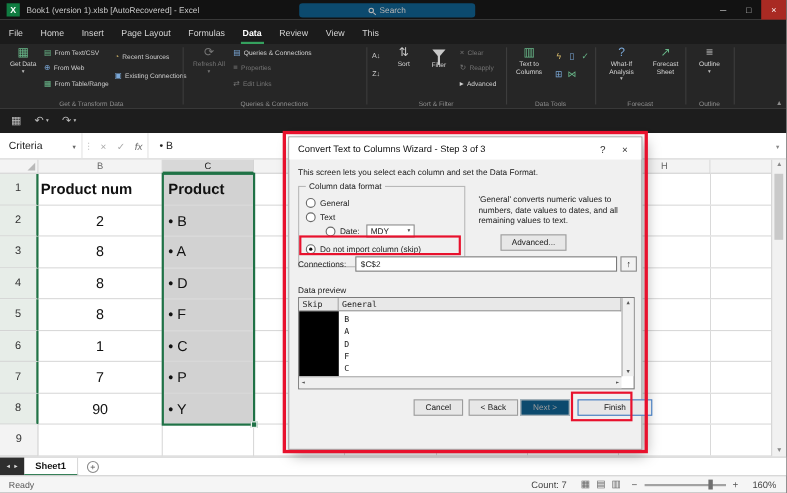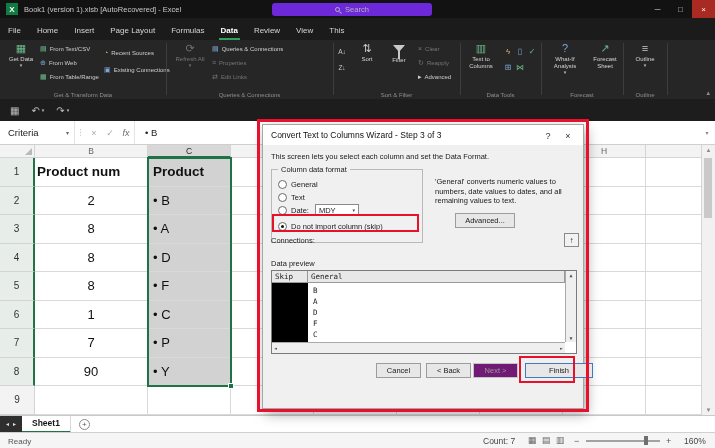--- a/index.html
+++ b/index.html
@@ -4,21 +4,21 @@
 <style>
   html,body{margin:0;padding:0;background:#222;}
   #app{position:relative;width:715px;height:448px;font-family:"Liberation Sans",sans-serif;background:#fff;overflow:hidden;}
   #app *{box-sizing:border-box;}
   .abs{position:absolute;}
 
   
   .titlebar{left:0;top:0;width:715px;height:18px;background:#121212;display:flex;align-items:center;z-index:5;}
   .xl-logo{width:12px;height:12px;background:#107c41;color:#fff;font-size:8px;font-weight:bold;display:flex;align-items:center;justify-content:center;margin:0 6px 0 6px;}
   .tb-title{color:#c9c9c9;font-size:7.5px;white-space:nowrap;}
-  .tb-search{position:absolute;left:272px;top:2.5px;width:160px;height:13px;background:#6d28d9;border-radius:3px;color:#b5b5b5;font-size:7.5px;display:flex;align-items:center;justify-content:center;gap:5px;}
+  .tb-search{position:absolute;left:272px;top:2.5px;width:160px;height:13px;background:#0c4a6e;border-radius:3px;color:#b5b5b5;font-size:7.5px;display:flex;align-items:center;justify-content:center;gap:5px;}
   .mag{width:5px;height:5px;border:1px solid #b5b5b5;border-radius:50%;position:relative;display:inline-block;}
   .mag::after{content:"";position:absolute;width:3px;height:1px;background:#b5b5b5;right:-3px;bottom:-2px;transform:rotate(40deg);}
   .tb-controls{position:absolute;right:0;top:0;height:18px;display:flex;}
   .tbc{width:23px;height:18px;color:#ccc;font-size:8px;display:flex;align-items:center;justify-content:center;}
   .tbc.close{background:#a92a23;color:#fff;}
 
   
   .ribbontabs{left:0;top:18px;width:715px;height:22px;background:#1b1b1b;display:flex;align-items:flex-end;z-index:5;}
   .rtab{color:#d5d5d5;font-size:8px;padding:0 8px 5px;position:relative;white-space:nowrap;}
   .rtab.active{color:#fff;font-weight:bold;}
@@ -103,21 +103,21 @@
   .dlg-btn{position:absolute;top:4px;width:14px;height:13px;display:flex;align-items:center;justify-content:center;color:#333;font-size:9px;}
   .dlg-intro{position:absolute;left:8px;top:27px;width:300px;}
   .grpbox{position:absolute;left:8px;top:44px;width:152px;height:74px;border:1px solid #b8b8b8;}
   .legend{position:absolute;left:6px;top:-5px;background:#f0f0f0;padding:0 3px;font-size:7.5px;}
   .rrow{position:absolute;left:6px;display:flex;align-items:center;gap:4px;height:12px;white-space:nowrap;}
   .radio{width:9px;height:9px;border:1px solid #6a6a6a;border-radius:50%;background:#fff;position:relative;flex:none;}
   .radio.on::after{content:"";position:absolute;left:2px;top:2px;width:3px;height:3px;background:#111;border-radius:50%;}
   .dsel{width:44px;height:12px;border:1px solid #8a8a8a;background:#fff;display:flex;align-items:center;justify-content:space-between;padding:0 3px;margin-left:2px;}
   .note{position:absolute;left:172px;top:52px;width:146px;line-height:9.5px;}
   .btn{position:absolute;height:15px;background:#e7e7e7;border:1px solid #9c9c9c;display:flex;align-items:center;justify-content:center;font-size:7.5px;color:#1a1a1a;}
-  .btn.disabled{color:#9b9b9b;border-color:#c4c4c4;background:#701a75;}
+  .btn.disabled{color:#9b9b9b;border-color:#c4c4c4;background:#0c4a6e;}
   .btn.primary{border:1px solid #3f79c0;}
   .dest-label{position:absolute;left:8px;top:111px;}
   .dest-input{position:absolute;left:60px;top:108px;width:238px;height:14px;background:#fff;border:1px solid #7a7a7a;display:flex;align-items:center;padding-left:4px;}
   .rangebtn{position:absolute;left:301px;top:108px;width:15px;height:14px;background:#f2f2f2;border:1px solid #8a8a8a;display:flex;align-items:center;justify-content:center;font-size:8px;}
   .prev-label{position:absolute;left:8px;top:134px;}
   .preview{position:absolute;left:8px;top:145px;width:306px;height:84px;background:#fff;border:1px solid #7a7a7a;font-family:"DejaVu Sans Mono",monospace;font-size:7.5px;}
   .pvh{position:absolute;top:0;height:12px;background:#e8e8e8;border-right:1px solid #999;border-bottom:1px solid #999;display:flex;align-items:center;padding-left:3px;}
   .pvblack{position:absolute;left:0;top:12px;width:36px;height:59px;background:#000;}
   .pvvals{position:absolute;left:41px;top:14px;line-height:11px;}
   .pvvs{position:absolute;right:0;top:0;width:11px;height:71px;background:#efefef;border-left:1px solid #aaa;display:flex;flex-direction:column;align-items:center;justify-content:space-between;font-size:5px;color:#555;padding:1px 0;}
@@ -427,38 +427,39 @@
     <div class="grpbox">
       <span class="legend">Column data format</span>
       <div class="rrow" style="top:8px;">
         <span class="radio"></span>
         <span>General</span>
       </div>
       <div class="rrow" style="top:21px;">
         <span class="radio"></span>
         <span>Text</span>
       </div>
-      <div class="rrow" style="top:34px;">
+      <div class="rrow" style="top:34px;margin-left:18px;">
         <span class="radio"></span>
         <span>Date:</span>
         <span class="dsel">
           <span>MDY</span>
           <span class="ddi" style="color:#444;">▾</span>
         </span>
       </div>
       <div class="rrow" style="top:50px;">
         <span class="radio on"></span>
         <span>Do not import column (skip)</span>
       </div>
     </div>
 
     <div class="note">'General' converts numeric values to numbers, date values to dates, and all remaining values to text.</div>
     <div class="btn" style="left:192px;top:88px;width:60px;">Advanced...</div>
 
     <div class="dest-label">Connections:</div>
+    <div class="dest-input">$C$2</div>
     <div class="rangebtn">
       <span>↑</span>
     </div>
 
     <div class="prev-label">Data preview</div>
     <div class="preview">
       <div class="pvh" style="left:0;width:36px;">Skip</div>
       <div class="pvh" style="left:36px;width:257px;">General</div>
       <div class="pvblack"></div>
       <div class="pvvals">

